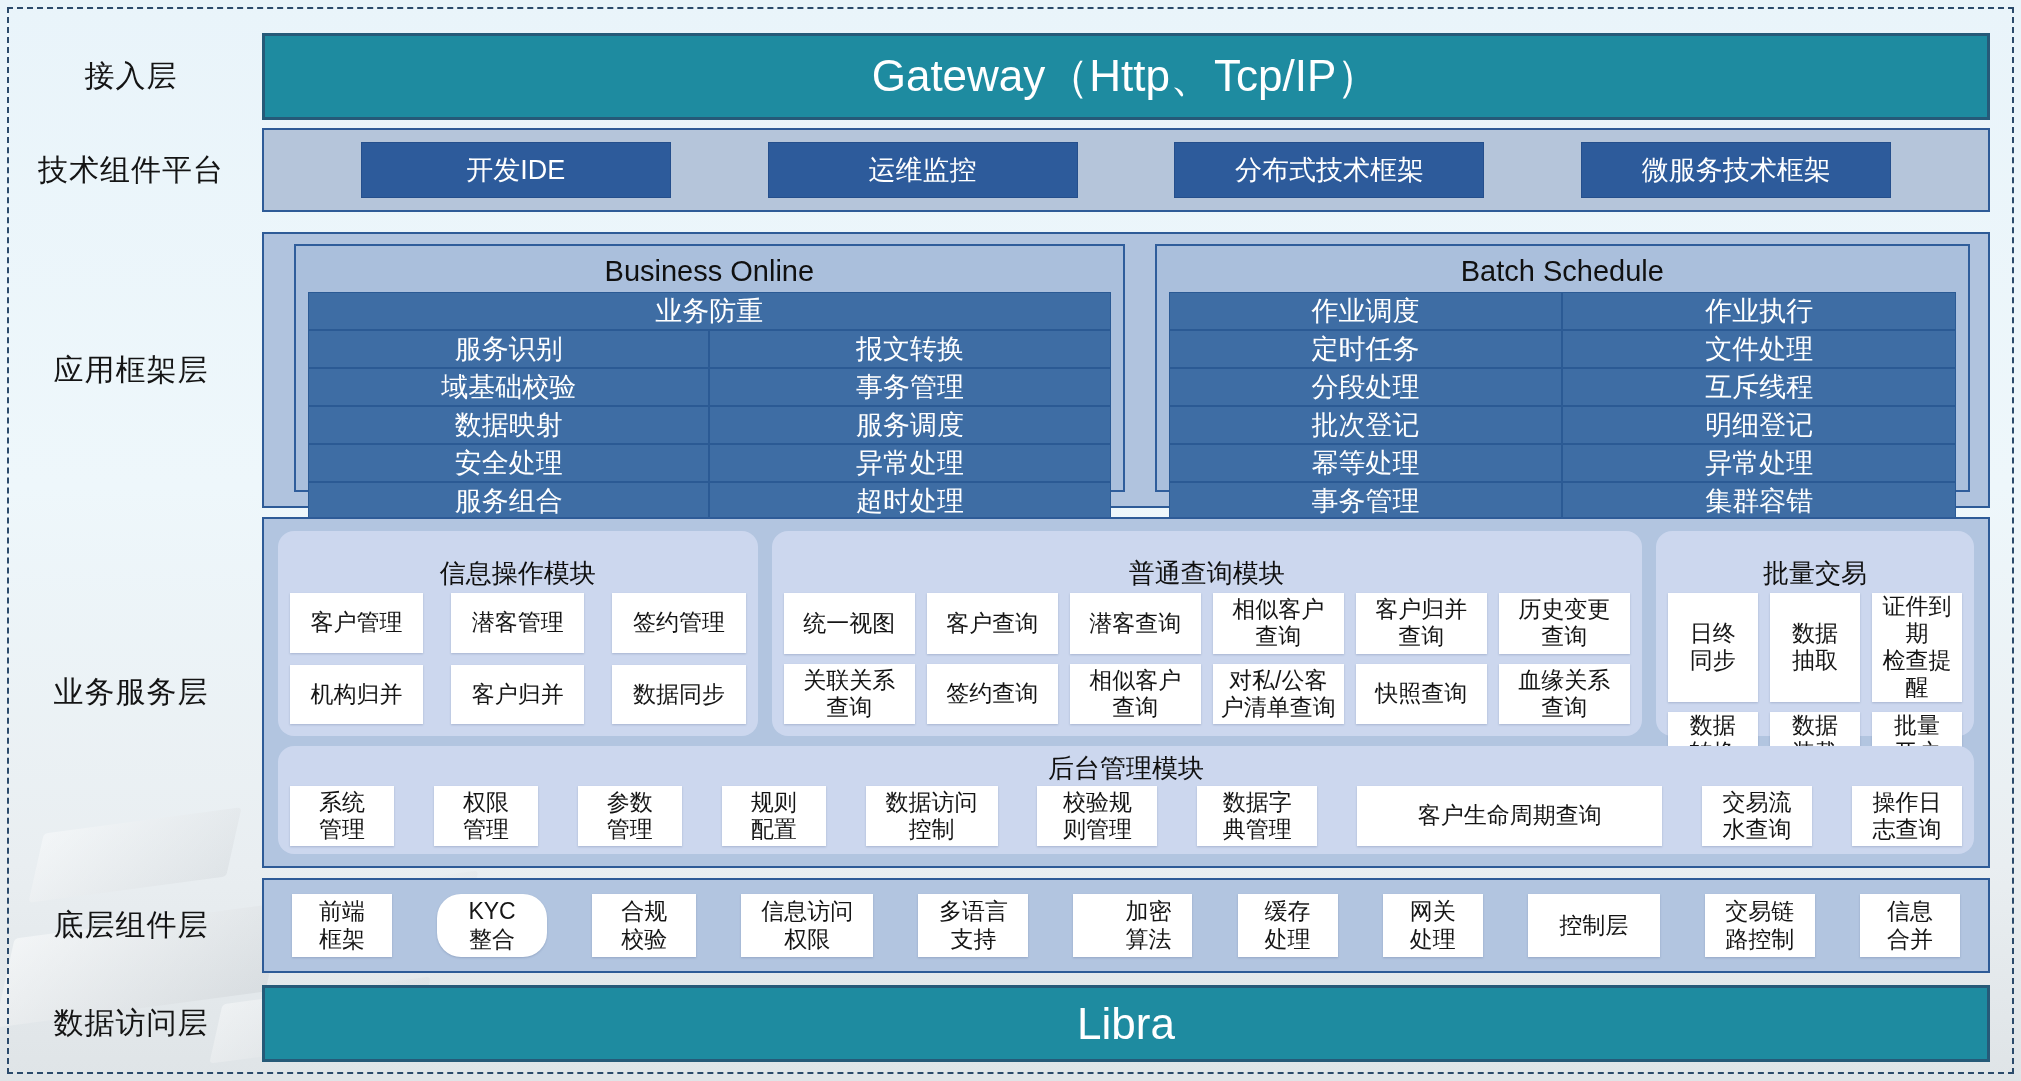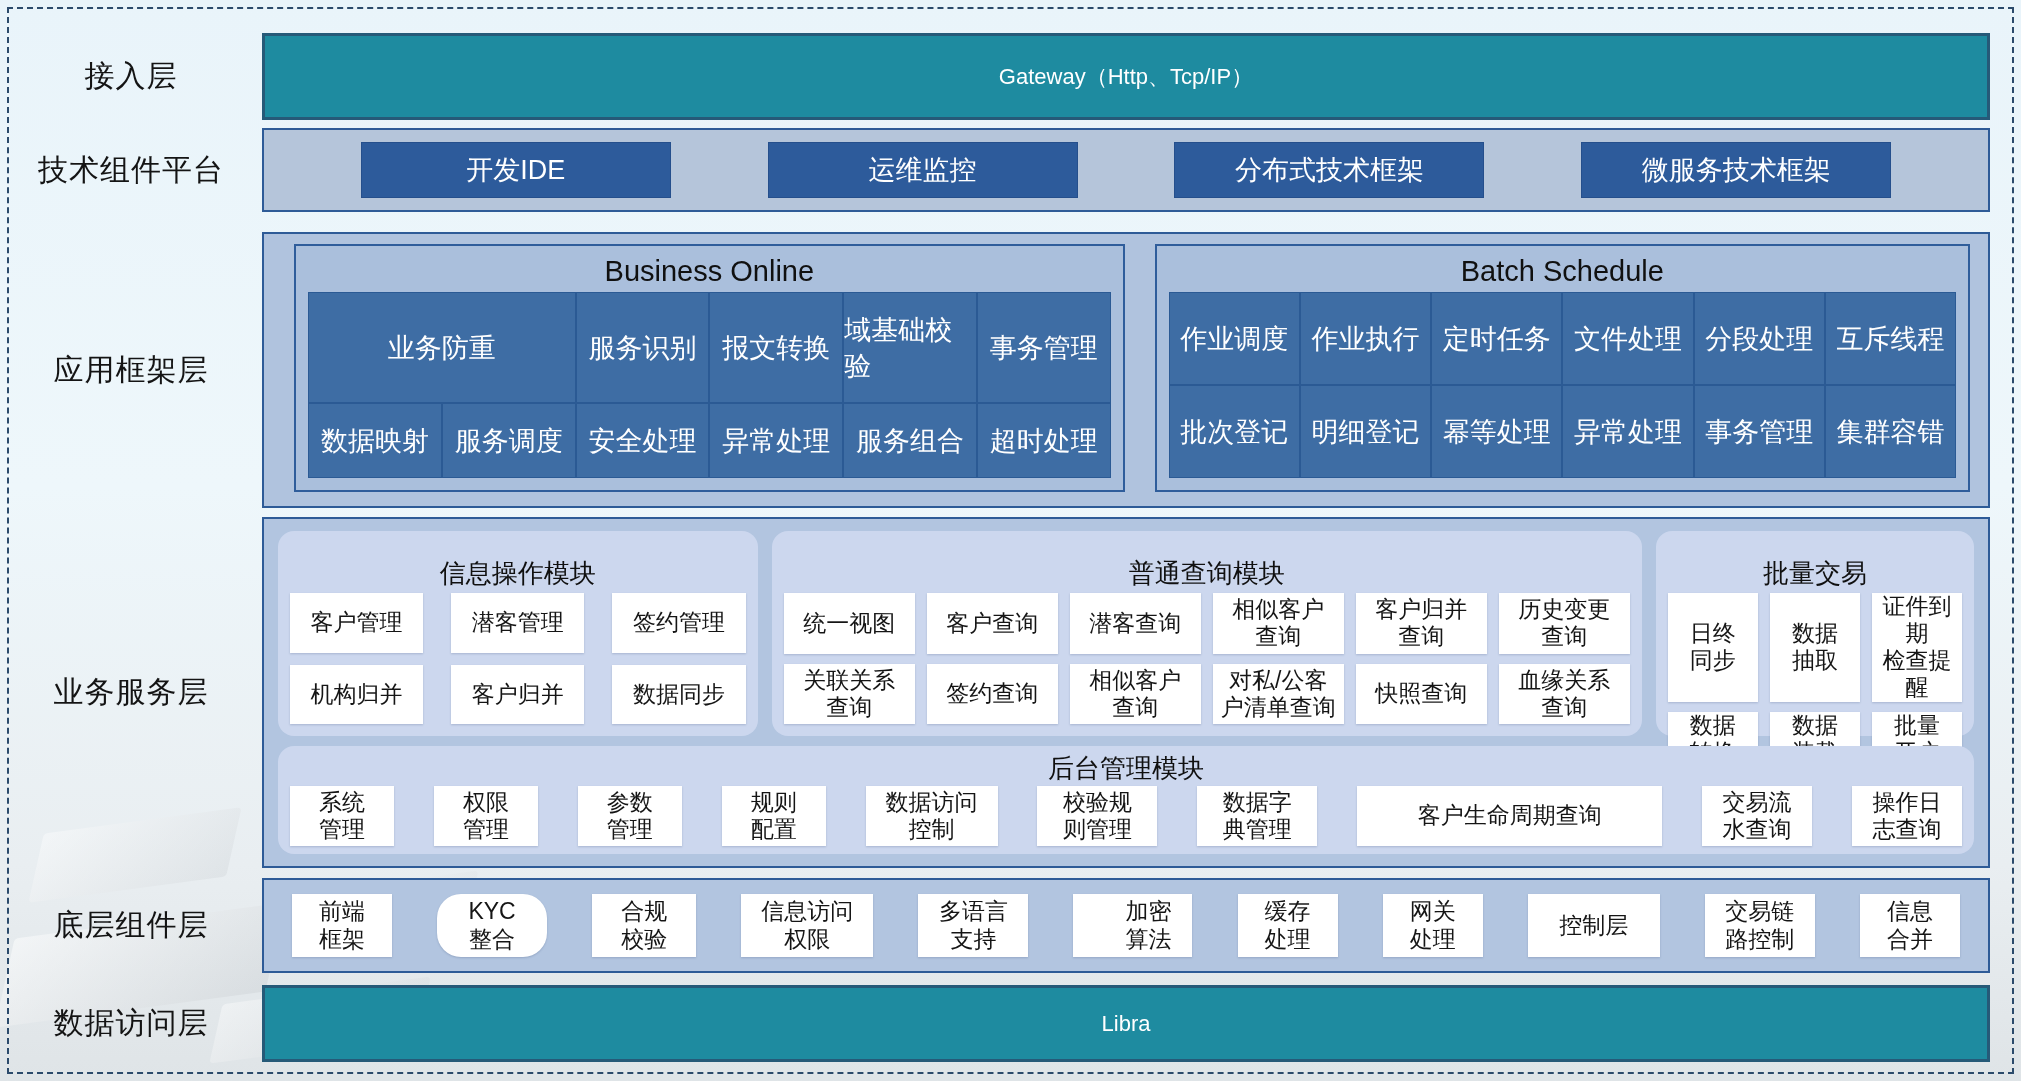--- a/index.html
+++ b/index.html
@@ -7,29 +7,29 @@
     width:2021px;height:1081px;position:relative;overflow:hidden;
     font-family:"Liberation Sans","DejaVu Sans",sans-serif;
     background:linear-gradient(180deg,#e9f4fa 0%,#eef7fb 45%,#e9eef1 80%,#dfe4e7 100%);
   }
   .texture{position:absolute;background:linear-gradient(135deg,rgba(255,255,255,.9),rgba(170,175,180,.35));opacity:.45;transform:skewX(-20deg) rotate(-8deg);border-radius:4px;}
   .frame{position:absolute;inset:7px;border:2px dashed #2b4a6b;pointer-events:none;z-index:50;}
   .stage{position:absolute;inset:0;z-index:10;}
   .row{display:flex;}
   .label-col{width:262px;display:flex;align-items:center;justify-content:center;font-size:30px;color:#141414;letter-spacing:1px;}
   .content-col{width:1728px;display:flex;}
-  .teal-bar{flex:1;background:#1e8ba0;border:3px solid #265a78;display:flex;align-items:center;justify-content:center;color:#fff;font-size:22px;box-sizing:border-box;}
+  .teal-bar{flex:1;background:#1e8ba0;border:3px solid #265a78;display:flex;align-items:center;justify-content:center;color:#fff;font-size:44px;box-sizing:border-box;}
   
   .tech-box{flex:1;background:#b5c5da;border:2px solid #2e5b97;box-sizing:border-box;display:flex;align-items:center;justify-content:space-evenly;}
   .navy-btn{width:310px;height:56px;background:#2d5b9b;border:1px solid #254f8c;color:#fff;font-size:27px;display:flex;align-items:center;justify-content:center;box-sizing:border-box;}
   
   .app-box{flex:1;background:#b0c3de;border:2px solid #2e5b97;box-sizing:border-box;display:flex;gap:30px;padding:10px 18px 14px 30px;}
   .frame-panel{background:#aabfdc;border:2px solid #2f5d9b;box-sizing:border-box;display:flex;flex-direction:column;padding:2px 12px 12px 12px;}
   .frame-panel .panel-title{height:44px;line-height:46px;text-align:center;font-size:29px;color:#101010;}
-  .frame-grid{flex:1;display:grid;grid-template-columns:repeat(6,1fr);}
+  .frame-grid{flex:1;display:grid;grid-template-columns:repeat(2,1fr);}
   .steel-btn{background:#3e6da4;border:1px solid #2b5a94;color:#fff;font-size:27px;display:flex;align-items:center;justify-content:center;box-sizing:border-box;}
   .span2{grid-column:1 / 3;}
   
   .biz-box{flex:1;background:#b2c5e0;border:2px solid #2e5b97;box-sizing:border-box;display:flex;flex-direction:column;gap:10px;padding:12px 14px;}
   .biz-top{display:flex;gap:14px;height:205px;}
   .module-panel{background:#ccd7ee;border-radius:16px;box-sizing:border-box;display:flex;flex-direction:column;padding:20px 12px 12px 12px;}
   .module-title{height:42px;line-height:44px;text-align:center;font-size:26px;color:#101010;}
   .module-grid{flex:1;display:grid;gap:10px 12px;}
   .g3{grid-template-columns:repeat(3,1fr);}
   .g6{grid-template-columns:repeat(6,1fr);}

